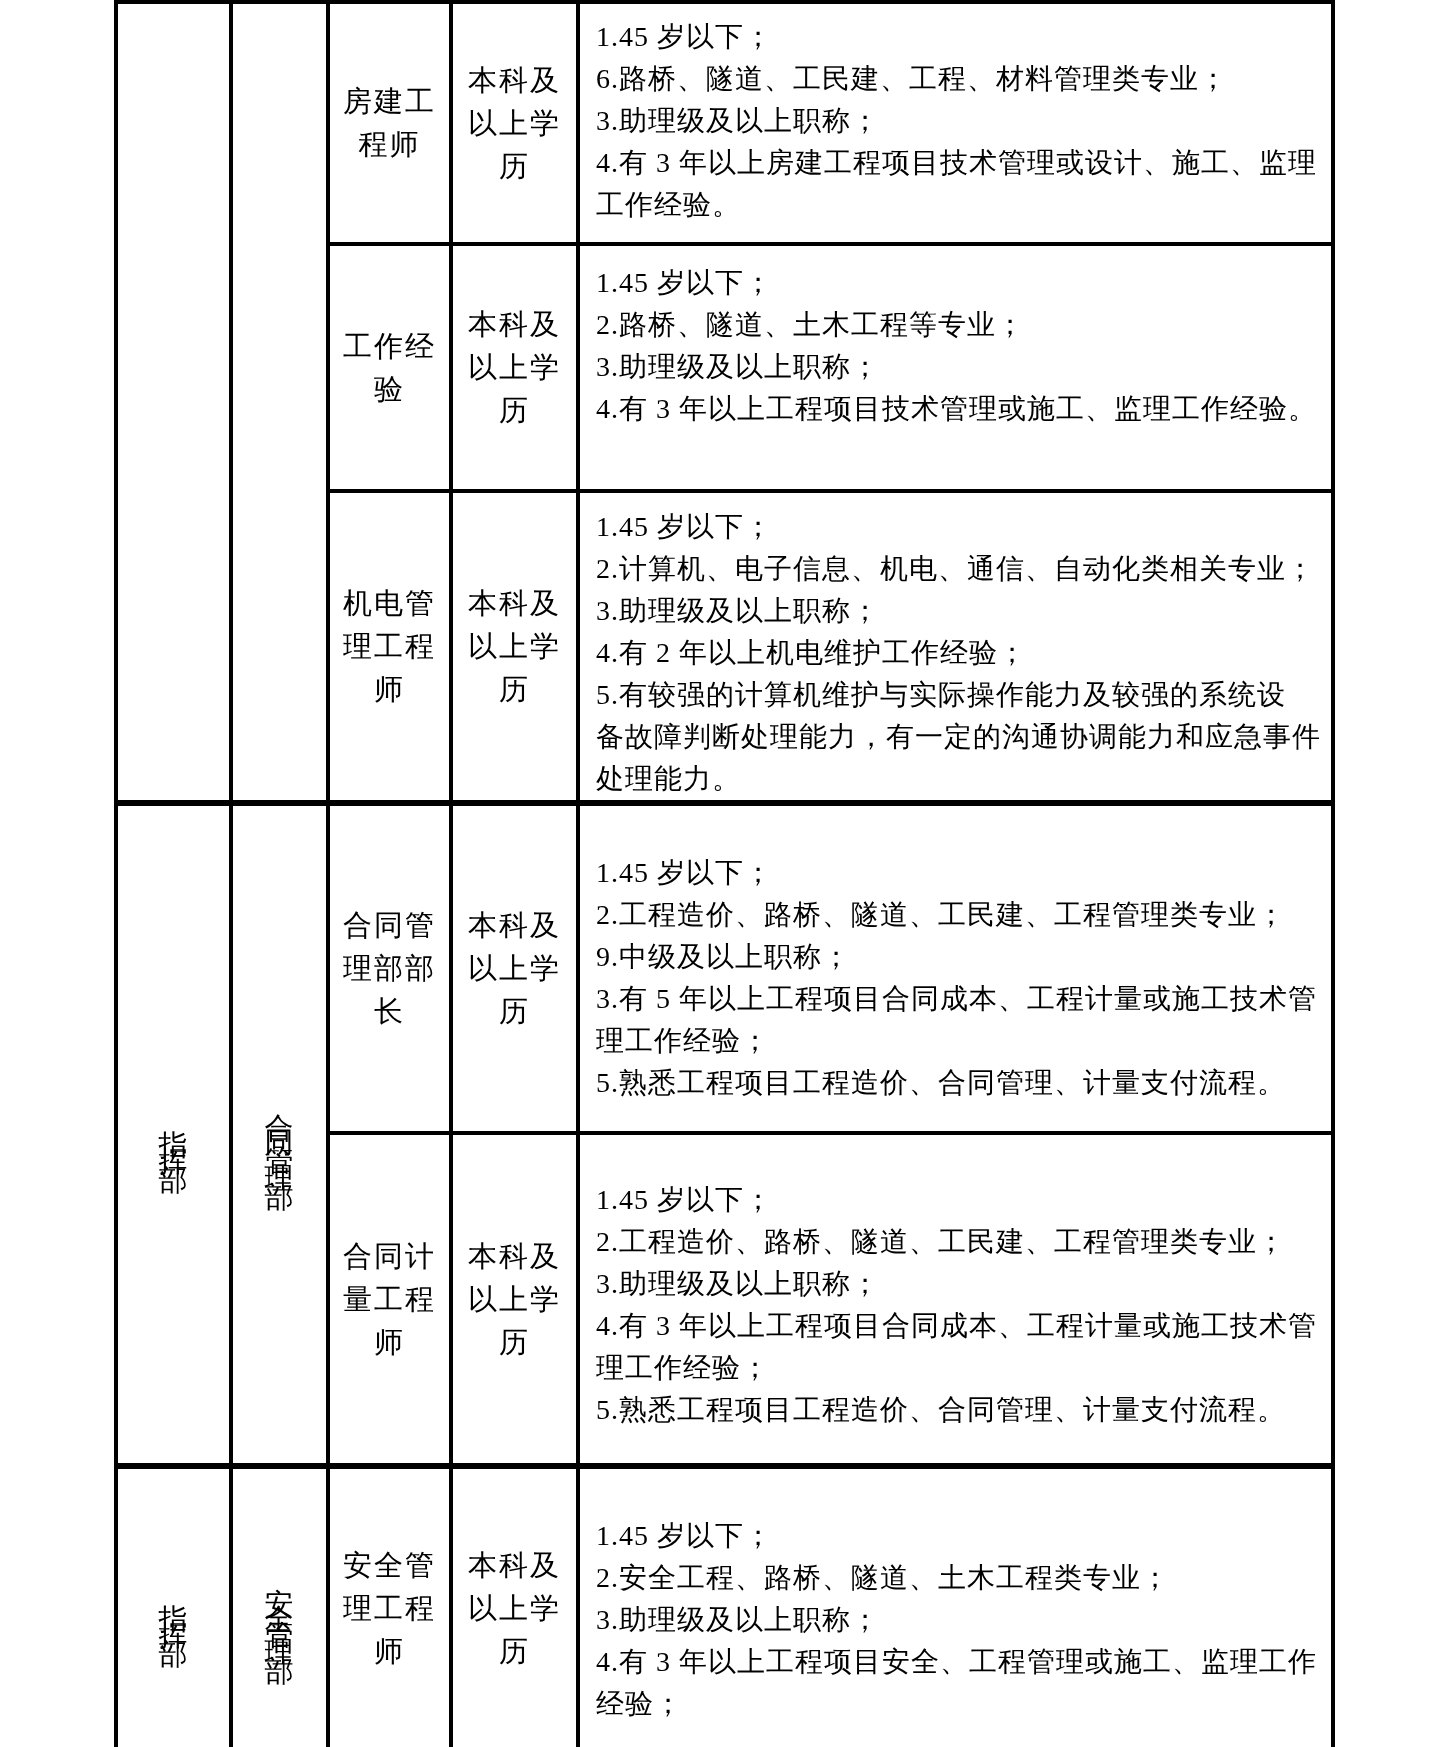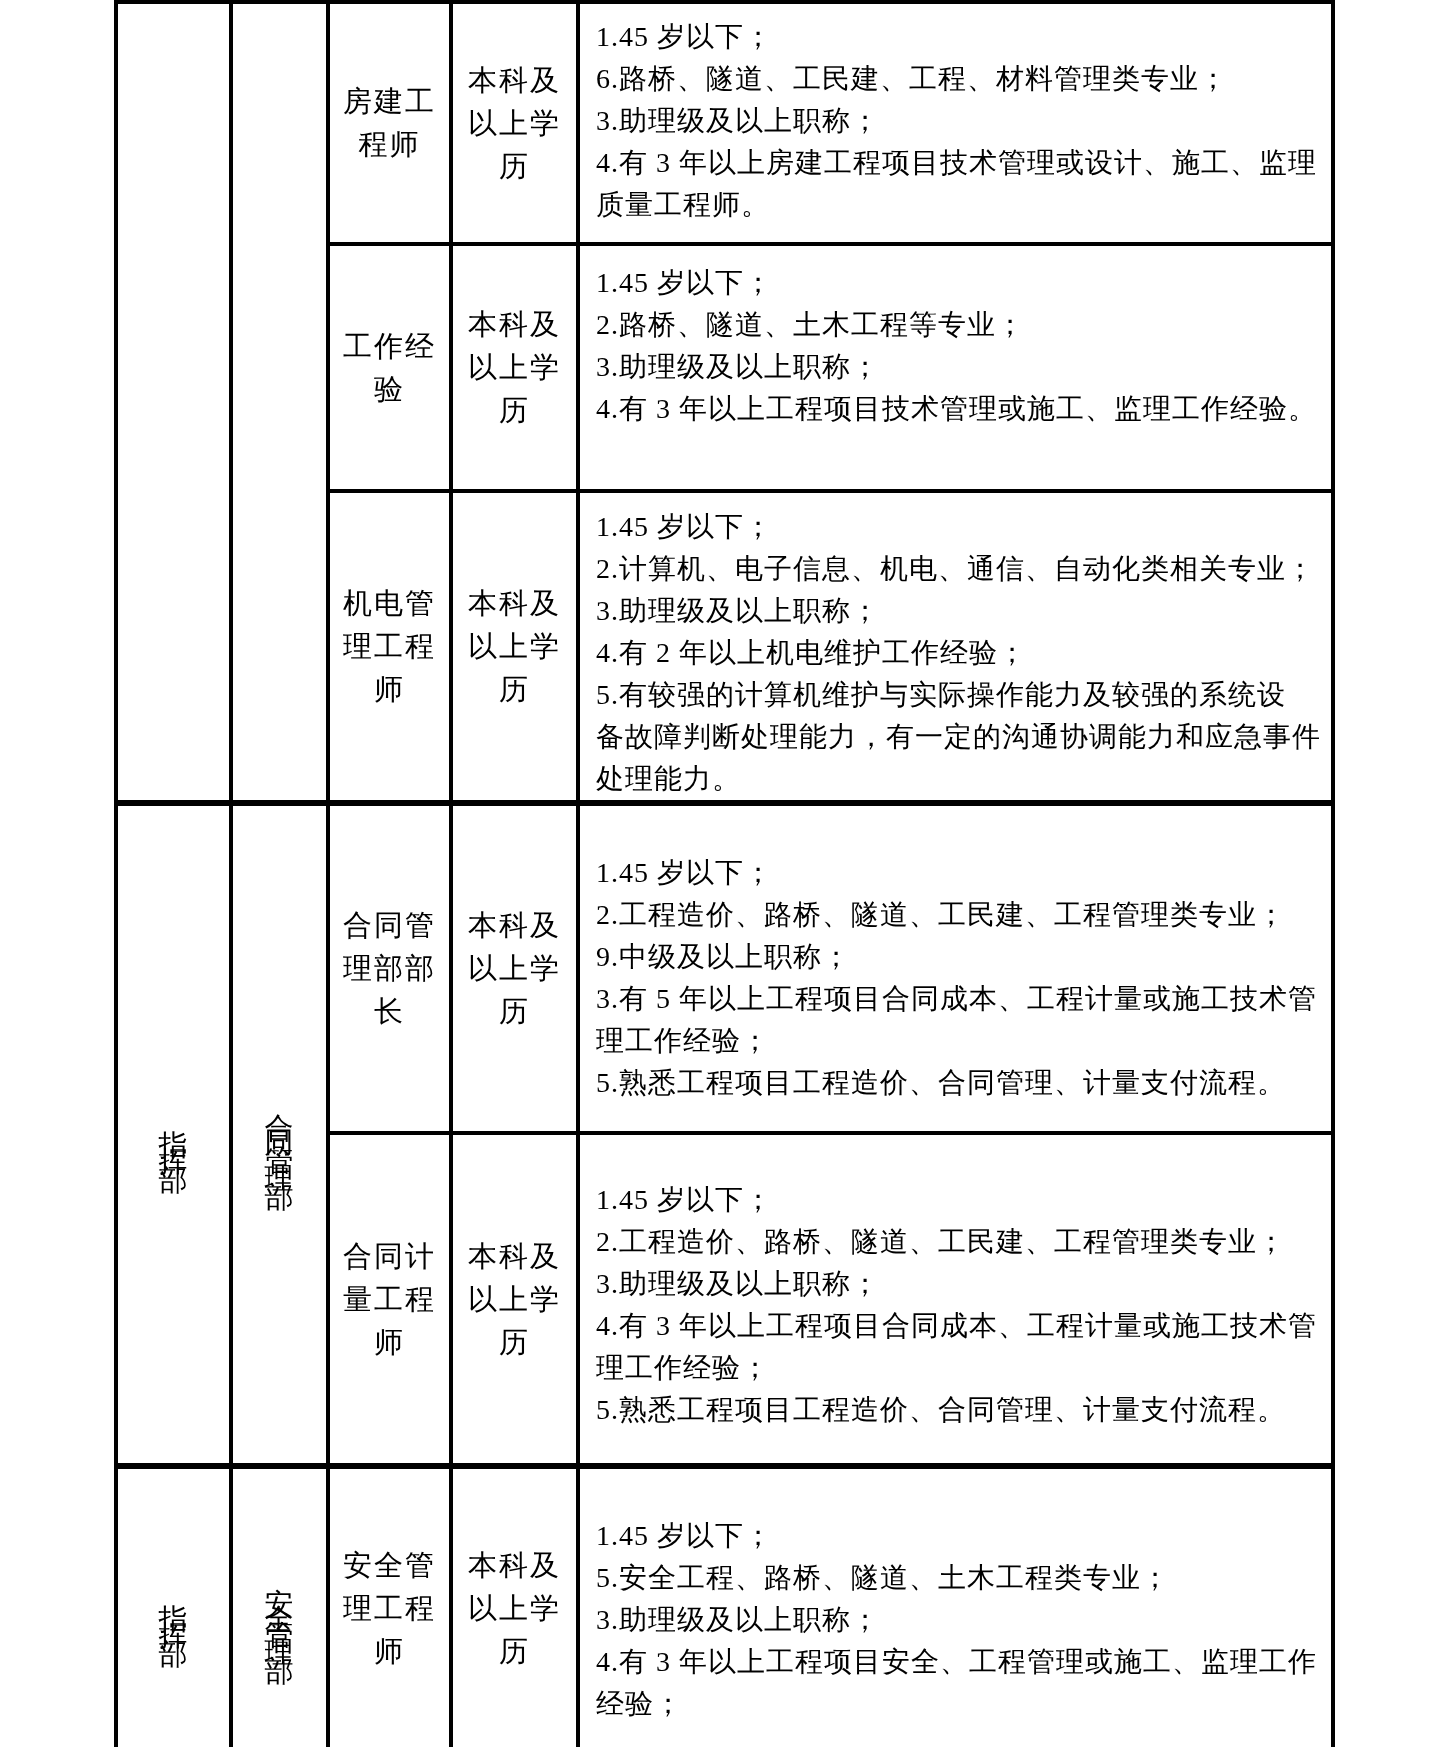--- a/index.html
+++ b/index.html
@@ -67,21 +67,21 @@
         <tr class="r-a1">
       <td class="cmd-cell" rowspan="3"><span class="vert"></span></td>
       <td class="dept-cell" rowspan="3"><span class="vert"></span></td>
       <td class="pos-cell">房建工程师</td>
       <td class="edu-cell">本科及以上学历</td>
       <td class="req-cell">
         <div class="req-line">1.45 岁以下；</div>
         <div class="req-line">6.路桥、隧道、工民建、工程、材料管理类专业；</div>
         <div class="req-line">3.助理级及以上职称；</div>
         <div class="req-line">4.有 3 年以上房建工程项目技术管理或设计、施工、监理</div>
-        <div class="req-line">质量工程师。</div>
+        <div class="req-line">工作经验。</div>
       </td>
     </tr>
     <tr class="r-a2">
       <td class="pos-cell">工作经验</td>
       <td class="edu-cell">本科及以上学历</td>
       <td class="req-cell">
         <div class="req-line">1.45 岁以下；</div>
         <div class="req-line">2.路桥、隧道、土木工程等专业；</div>
         <div class="req-line">3.助理级及以上职称；</div>
         <div class="req-line">4.有 3 年以上工程项目技术管理或施工、监理工作经验。</div>
@@ -128,21 +128,21 @@
       </td>
     </tr>
 
     <tr class="r-c1 sec-start">
       <td class="cmd-cell"><span class="vert">指挥部</span></td>
       <td class="dept-cell"><span class="vert">安全管理部</span></td>
       <td class="pos-cell">安全管理工程师</td>
       <td class="edu-cell">本科及以上学历</td>
       <td class="req-cell">
         <div class="req-line">1.45 岁以下；</div>
-        <div class="req-line">5.安全工程、路桥、隧道、土木工程类专业；</div>
+        <div class="req-line">2.安全工程、路桥、隧道、土木工程类专业；</div>
         <div class="req-line">3.助理级及以上职称；</div>
         <div class="req-line">4.有 3 年以上工程项目安全、工程管理或施工、监理工作</div>
         <div class="req-line">经验；</div>
       </td>
     </tr>
   </tbody>
     </table>
 </div>
 
 </body></html>

